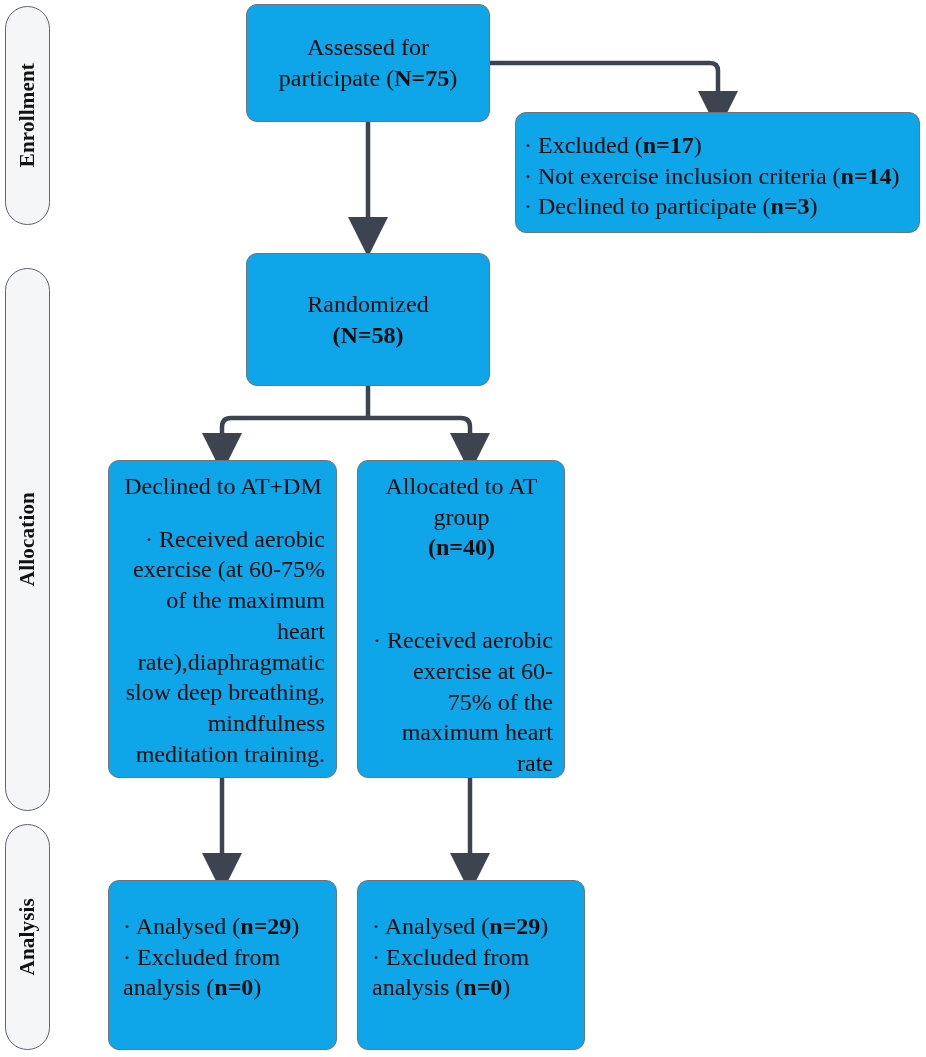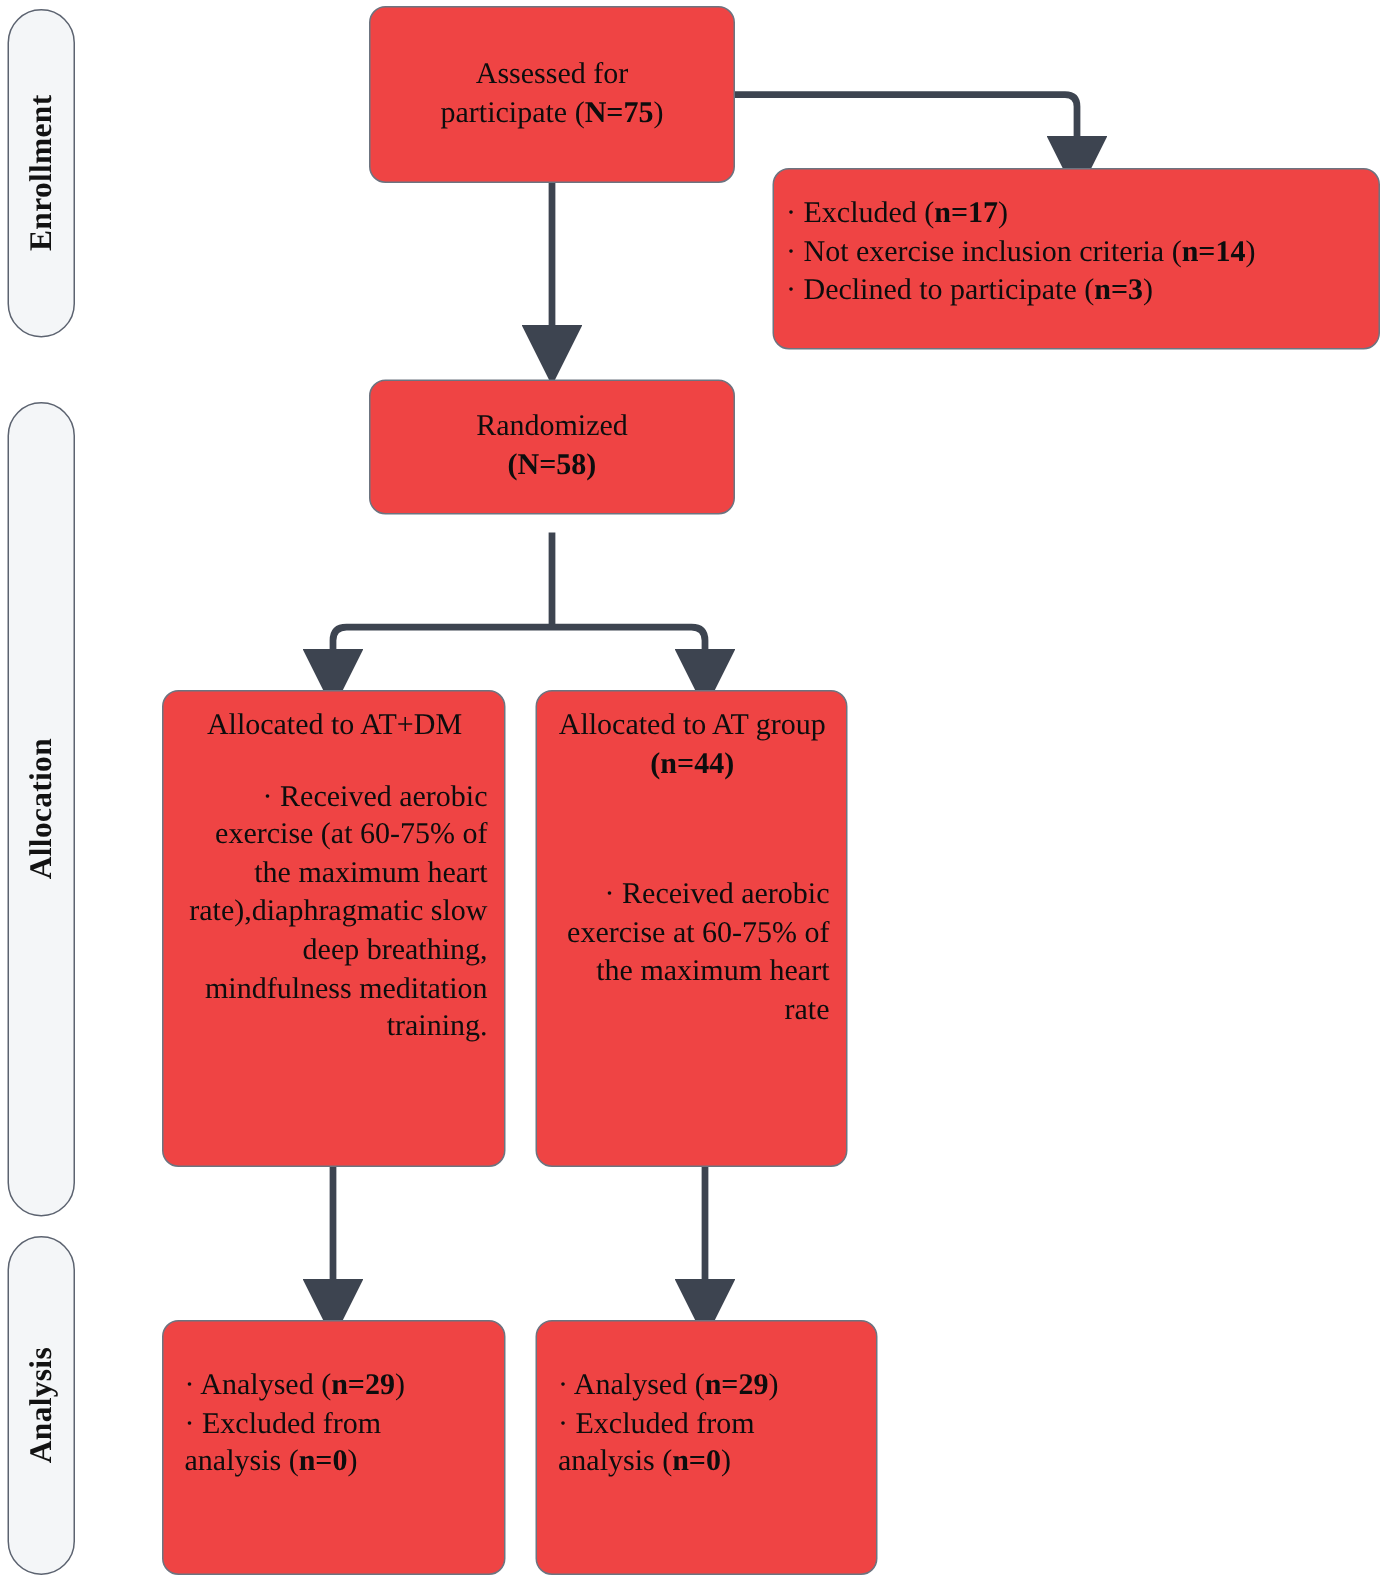--- a/index.html
+++ b/index.html
@@ -43,26 +43,26 @@
     font-size: 21px;
     color: #121212;
     letter-spacing: 0.2px;
     white-space: nowrap;
   }
 
   
   .flow-box {
     position: absolute;
     box-sizing: border-box;
-    background: #ef4444;
+    background: #0ea5e9;
     border: 1.4px solid #6c7480;
     border-radius: 11px;
     padding: 10px 12px;
     color: #0d0d0d;
-    font-size: 20px;
+    font-size: 24px;
     line-height: 1.28;
   }
   .flow-box.center-text {
     text-align: center;
   }
   .flow-box.center-text .headline {
     display: block;
   }
   .bullet-line {
     display: block;
@@ -124,34 +124,34 @@
       <span>· Excluded (</span><span class="b">n=17</span><span>)</span>
     </span>
     <span class="bullet-line">
       <span>· Not exercise inclusion criteria (</span><span class="b">n=14</span><span>)</span>
     </span>
     <span class="bullet-line">
       <span>· Declined to participate (</span><span class="b">n=3</span><span>)</span>
     </span>
   </div>
 
-  <div class="flow-box center-text" style="left:246px; top:253px; width:244px; height:90px; display:flex; flex-direction:column; align-items:center; justify-content:center;">
+  <div class="flow-box center-text" style="left:246px; top:253px; width:244px; height:133px; display:flex; flex-direction:column; align-items:center; justify-content:center;">
     <span class="headline">Randomized</span>
     <span class="headline b">(N=58)</span>
   </div>
 
   <div class="flow-box" style="left:108px; top:460px; width:229px; height:318px; padding:10px 11px 10px 12px;">
-    <span class="headline" style="display:block; text-align:center;">Allocated to AT+DM</span>
+    <span class="headline" style="display:block; text-align:center;">Declined to AT+DM</span>
     <span class="spacer-gap"></span>
     <span class="body-block">· Received aerobic exercise (at 60-75% of the maximum heart rate),diaphragmatic slow deep breathing, mindfulness meditation training.</span>
   </div>
 
   <div class="flow-box" style="left:357px; top:460px; width:208px; height:318px; padding:10px 11px 10px 12px;">
     <span class="headline" style="display:block; text-align:center;">Allocated to AT group</span>
-    <span class="headline b" style="display:block; text-align:center;">(n=44)</span>
+    <span class="headline b" style="display:block; text-align:center;">(n=40)</span>
     <span class="spacer-gap" style="height:62px;"></span>
     <span class="body-block">· Received aerobic exercise at 60-75% of the maximum heart rate</span>
   </div>
 
   <div class="flow-box" style="left:108px; top:880px; width:229px; height:170px; padding:30px 12px 10px 14px;">
     <span class="bullet-line">
       <span>· Analysed (</span><span class="b">n=29</span><span>)</span>
     </span>
     <span class="bullet-line">· Excluded from</span>
     <span class="bullet-line">

